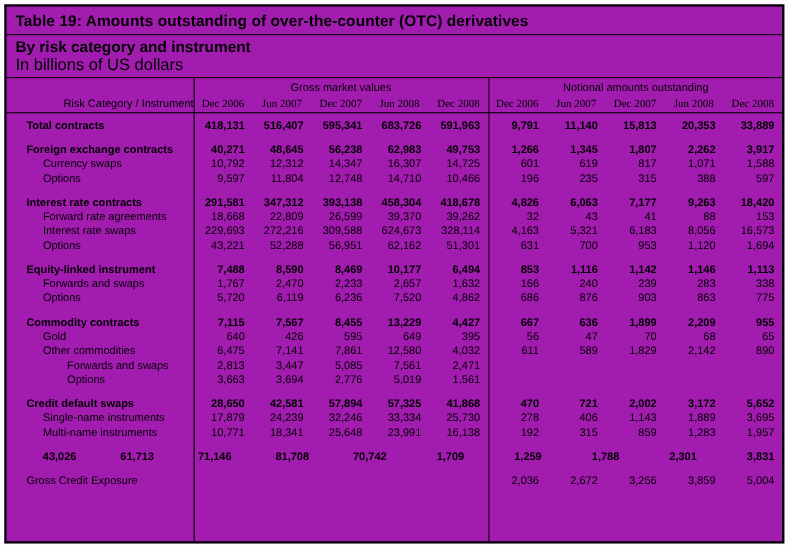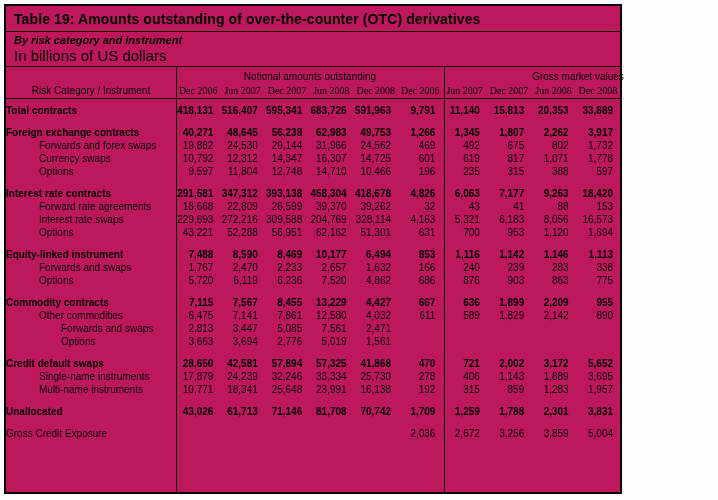--- a/index.html
+++ b/index.html
@@ -1,46 +1,46 @@
 <!DOCTYPE html>
 <html><head>
 <meta charset="utf-8">
 <style>
   * { margin:0; padding:0; box-sizing:border-box; }
   html,body { background:#ffffff; }
   body { font-family:"Liberation Sans", sans-serif; color:#000; }
   .page { position:relative; width:718px; height:500px; background:#fdfdfd; overflow:hidden; }
   .table-frame {
-    position:absolute; left:4px; top:4px; width:618px; height:490px;
-    background:#be185d; border:2px solid #000;
+    position:absolute; left:4px; top:4px; width:709px; height:490px;
+    background:#a21caf; border:2px solid #000;
     display:flex; flex-direction:column;
   }
   .title-bar { padding:5px 8px 4px 8px; border-bottom:1px solid #000; }
   .title-bar .title { font-size:14px; font-weight:bold; letter-spacing:0.1px; }
   .sub-bar { padding:2px 8px 2px 8px; border-bottom:1px solid #000; }
-  .subtitle { font-size:11px; font-weight:bold;font-style:italic; }
+  .subtitle { font-size:14px; font-weight:bold; }
   .unit-note { font-size:15px; margin-top:1px; }
   .grid { position:relative; flex:1; display:flex; flex-direction:column; }
   .vline { position:absolute; top:0; bottom:0; width:1px; background:#000; }
   .vline.v1 { left:170px; }
   .vline.v2 { left:438px; }
   .head-band { border-bottom:1px solid #000; }
   .group-row, .dates-row { display:flex; }
   .group-row { height:15px; align-items:flex-end; }
   .dates-row { height:16px; align-items:center; }
   .label-col { width:170px; flex:0 0 170px; }
   .group-cell { flex:0 0 268px; width:268px; text-align:center; font-size:10px; padding-top:2px; }
-  .label-head { width:170px; flex:0 0 170px; text-align:center; font-size:10px; }
+  .label-head { width:170px; flex:0 0 170px; text-align:right; font-size:10px; }
   .date-cell { flex:1; text-align:center; font-size:10px;font-family:Liberation Serif, serif; }
   .tbody { flex:1; padding-top:5px; overflow:hidden; }
   .trow { display:flex; height:13px; line-height:13px; font-size:10px; }
   .trow.gap { margin-top:9px;align-items:flex-end; }
   .trow.bold { font-weight:bold; }
   .cell.label { width:170px; flex:0 0 170px; white-space:nowrap; overflow:hidden; }
-  .cell.label.ind0 { padding-left:0; }
+  .cell.label.ind0 { padding-left:18px; }
   .cell.label.ind1 { padding-left:33px; }
   .cell.label.ind2 { padding-left:55px; }
   .cell.num { flex:1; text-align:right; padding-right:7px; white-space:nowrap; }
 </style>
 </head>
 <body>
 
 <div class="page">
   <div class="table-frame">
 
@@ -53,22 +53,22 @@
       <div class="unit-note">In billions of US dollars</div>
     </div>
 
     <div class="grid">
       <div class="vline v1"></div>
       <div class="vline v2"></div>
 
       <div class="head-band">
         <div class="group-row">
           <div class="label-col"></div>
+          <div class="group-cell">Gross market values</div>
           <div class="group-cell">Notional amounts outstanding</div>
-          <div class="group-cell">Gross market values</div>
         </div>
         <div class="dates-row">
           <div class="label-head">Risk Category / Instrument</div>
           <div class="date-cell">Dec 2006</div>
           <div class="date-cell">Jun 2007</div>
           <div class="date-cell">Dec 2007</div>
           <div class="date-cell">Jun 2008</div>
           <div class="date-cell">Dec 2008</div>
           <div class="date-cell">Dec 2006</div>
           <div class="date-cell">Jun 2007</div>
@@ -99,44 +99,31 @@
             <div class="cell num">56,238</div>
             <div class="cell num">62,983</div>
             <div class="cell num">49,753</div>
             <div class="cell num">1,266</div>
             <div class="cell num">1,345</div>
             <div class="cell num">1,807</div>
             <div class="cell num">2,262</div>
             <div class="cell num">3,917</div>
           </div>
           <div class="trow">
-            <div class="cell label ind1">Forwards and forex swaps</div>
-            <div class="cell num">19,882</div>
-            <div class="cell num">24,530</div>
-            <div class="cell num">29,144</div>
-            <div class="cell num">31,966</div>
-            <div class="cell num">24,562</div>
-            <div class="cell num">469</div>
-            <div class="cell num">492</div>
-            <div class="cell num">675</div>
-            <div class="cell num">802</div>
-            <div class="cell num">1,732</div>
-          </div>
-          <div class="trow">
             <div class="cell label ind1">Currency swaps</div>
             <div class="cell num">10,792</div>
             <div class="cell num">12,312</div>
             <div class="cell num">14,347</div>
             <div class="cell num">16,307</div>
             <div class="cell num">14,725</div>
             <div class="cell num">601</div>
             <div class="cell num">619</div>
             <div class="cell num">817</div>
             <div class="cell num">1,071</div>
-            <div class="cell num">1,778</div>
+            <div class="cell num">1,588</div>
           </div>
           <div class="trow">
             <div class="cell label ind1">Options</div>
             <div class="cell num">9,597</div>
             <div class="cell num">11,804</div>
             <div class="cell num">12,748</div>
             <div class="cell num">14,710</div>
             <div class="cell num">10,466</div>
             <div class="cell num">196</div>
             <div class="cell num">235</div>
@@ -168,21 +155,21 @@
             <div class="cell num">43</div>
             <div class="cell num">41</div>
             <div class="cell num">88</div>
             <div class="cell num">153</div>
           </div>
           <div class="trow">
             <div class="cell label ind1">Interest rate swaps</div>
             <div class="cell num">229,693</div>
             <div class="cell num">272,216</div>
             <div class="cell num">309,588</div>
-            <div class="cell num">204,769</div>
+            <div class="cell num">624,673</div>
             <div class="cell num">328,114</div>
             <div class="cell num">4,163</div>
             <div class="cell num">5,321</div>
             <div class="cell num">6,183</div>
             <div class="cell num">8,056</div>
             <div class="cell num">16,573</div>
           </div>
           <div class="trow">
             <div class="cell label ind1">Options</div>
             <div class="cell num">43,221</div>
@@ -242,20 +229,33 @@
             <div class="cell num">8,455</div>
             <div class="cell num">13,229</div>
             <div class="cell num">4,427</div>
             <div class="cell num">667</div>
             <div class="cell num">636</div>
             <div class="cell num">1,899</div>
             <div class="cell num">2,209</div>
             <div class="cell num">955</div>
           </div>
           <div class="trow">
+            <div class="cell label ind1">Gold</div>
+            <div class="cell num">640</div>
+            <div class="cell num">426</div>
+            <div class="cell num">595</div>
+            <div class="cell num">649</div>
+            <div class="cell num">395</div>
+            <div class="cell num">56</div>
+            <div class="cell num">47</div>
+            <div class="cell num">70</div>
+            <div class="cell num">68</div>
+            <div class="cell num">65</div>
+          </div>
+          <div class="trow">
             <div class="cell label ind1">Other commodities</div>
             <div class="cell num">6,475</div>
             <div class="cell num">7,141</div>
             <div class="cell num">7,861</div>
             <div class="cell num">12,580</div>
             <div class="cell num">4,032</div>
             <div class="cell num">611</div>
             <div class="cell num">589</div>
             <div class="cell num">1,829</div>
             <div class="cell num">2,142</div>
@@ -320,21 +320,20 @@
             <div class="cell num">25,648</div>
             <div class="cell num">23,991</div>
             <div class="cell num">16,138</div>
             <div class="cell num">192</div>
             <div class="cell num">315</div>
             <div class="cell num">859</div>
             <div class="cell num">1,283</div>
             <div class="cell num">1,957</div>
           </div>
           <div class="trow bold gap">
-            <div class="cell label ind0">Unallocated</div>
             <div class="cell num">43,026</div>
             <div class="cell num">61,713</div>
             <div class="cell num">71,146</div>
             <div class="cell num">81,708</div>
             <div class="cell num">70,742</div>
             <div class="cell num">1,709</div>
             <div class="cell num">1,259</div>
             <div class="cell num">1,788</div>
             <div class="cell num">2,301</div>
             <div class="cell num">3,831</div>

